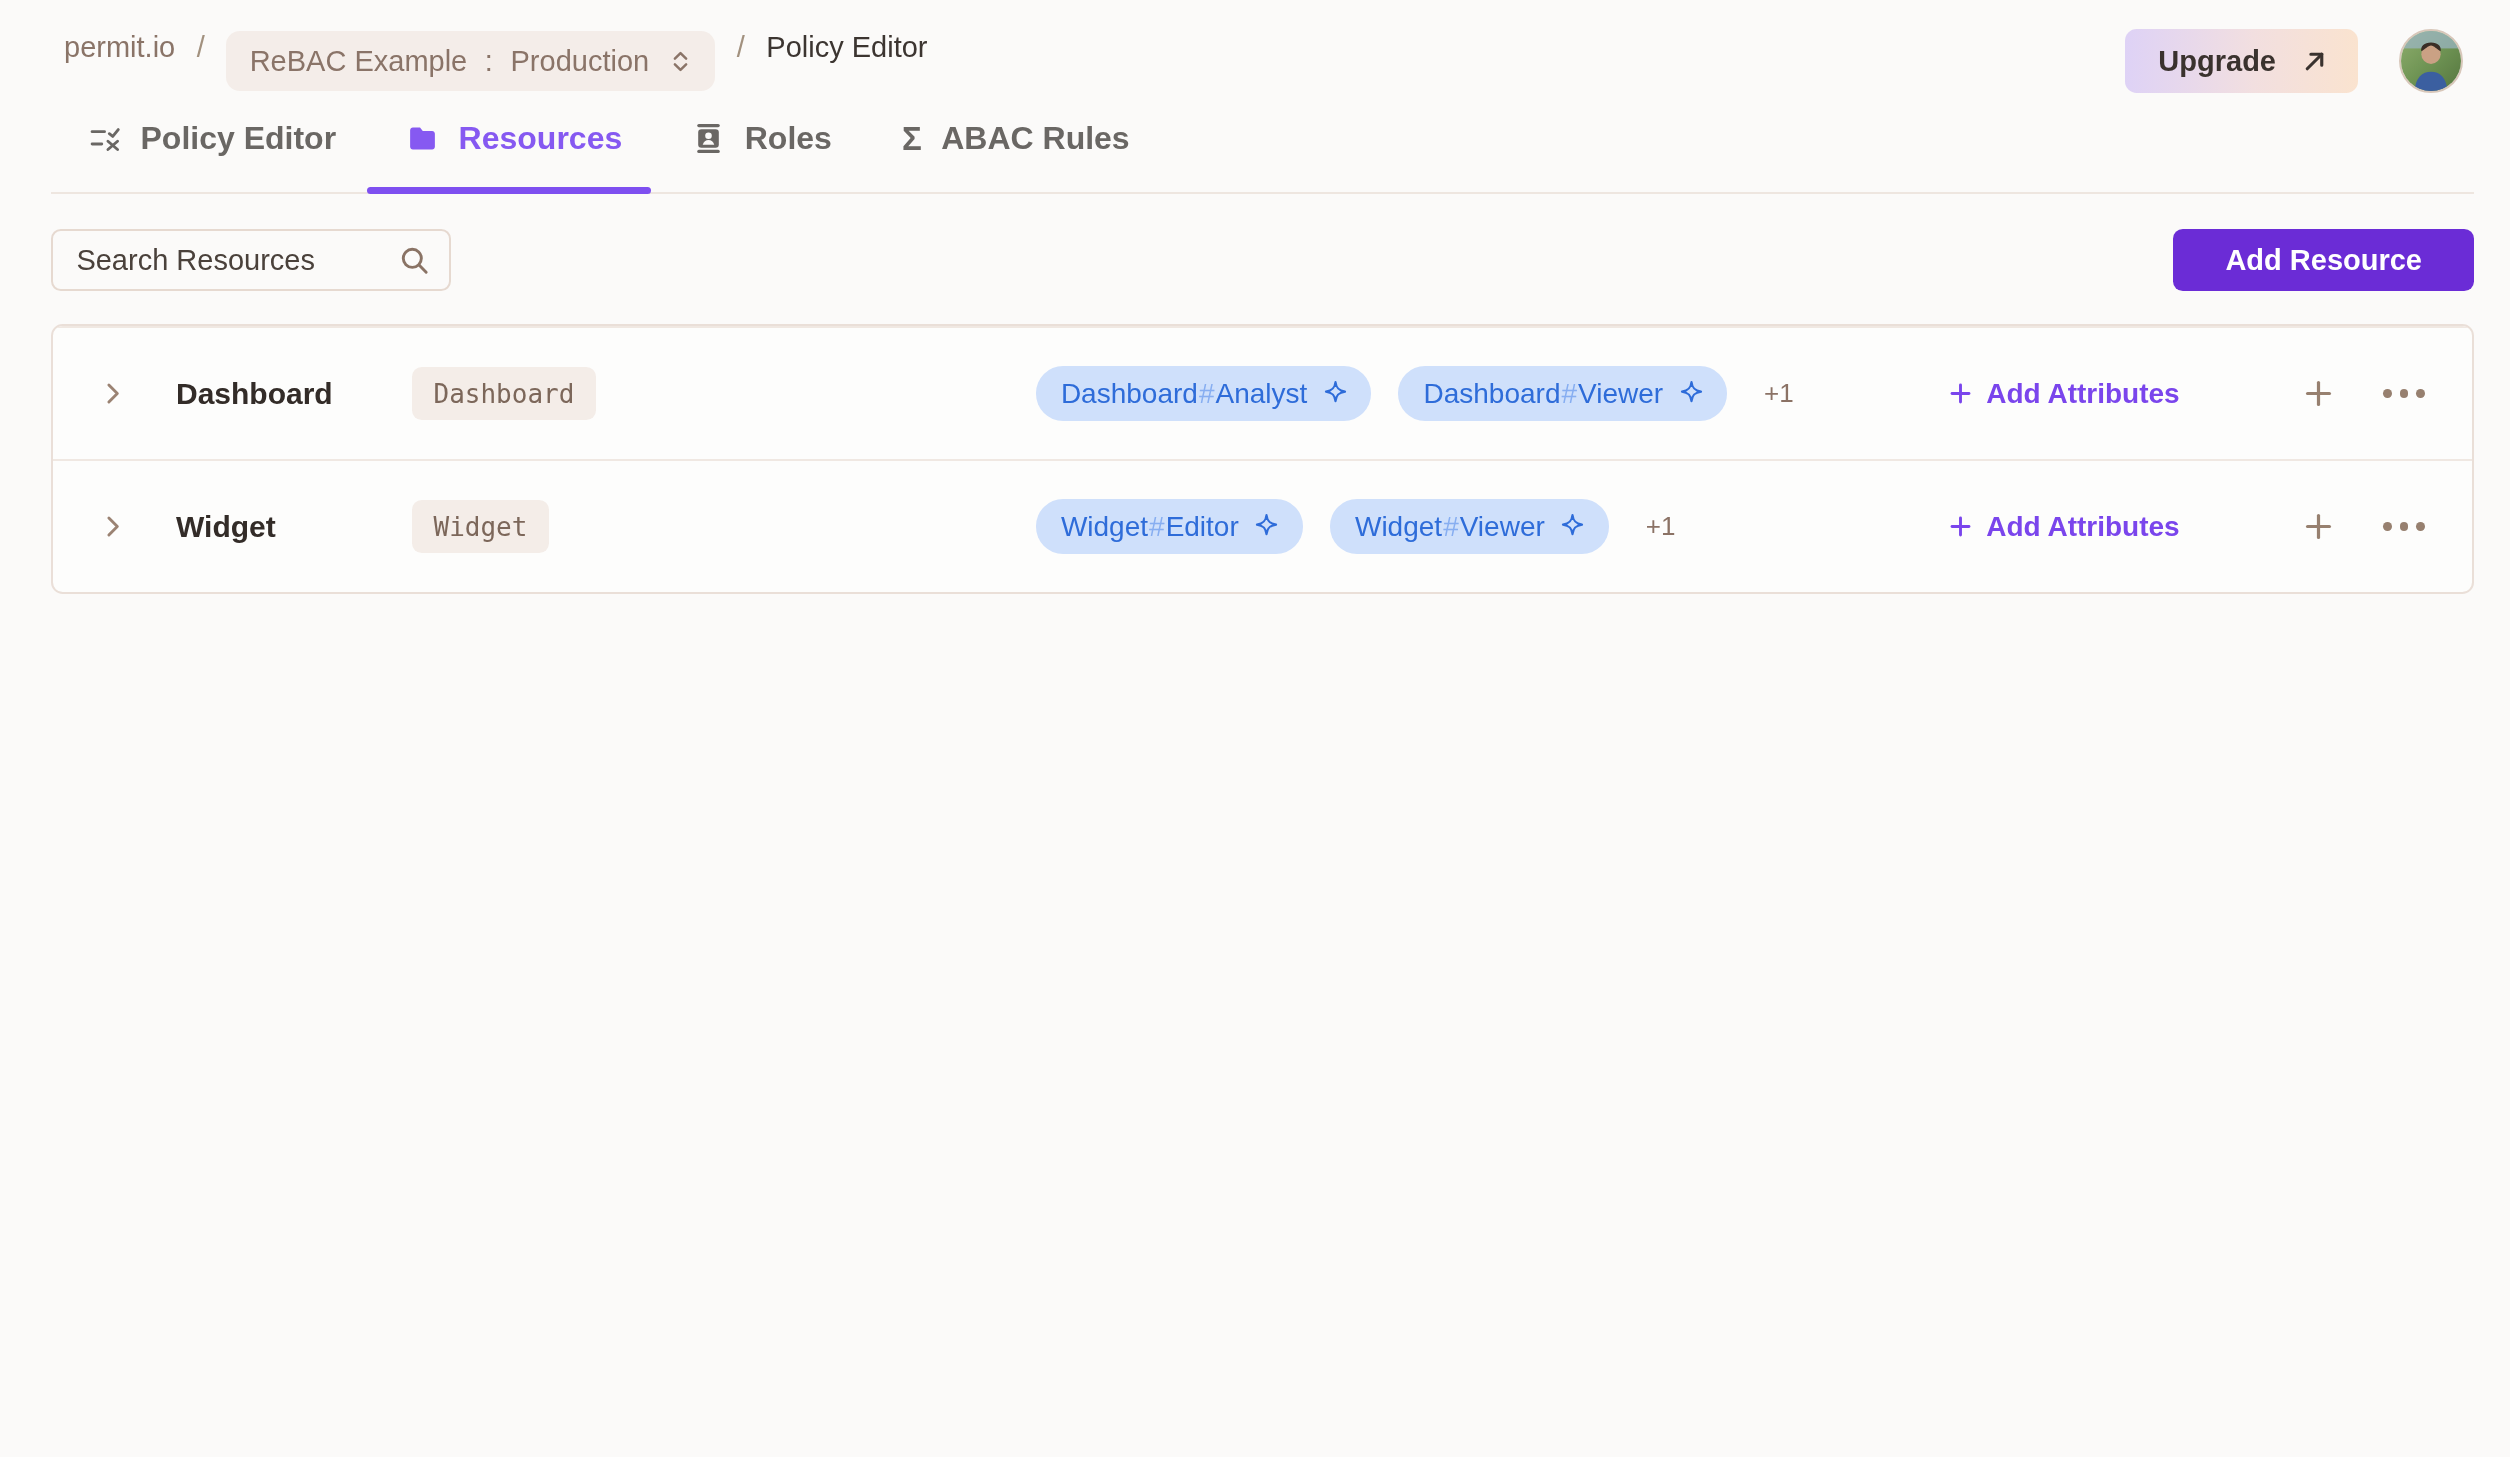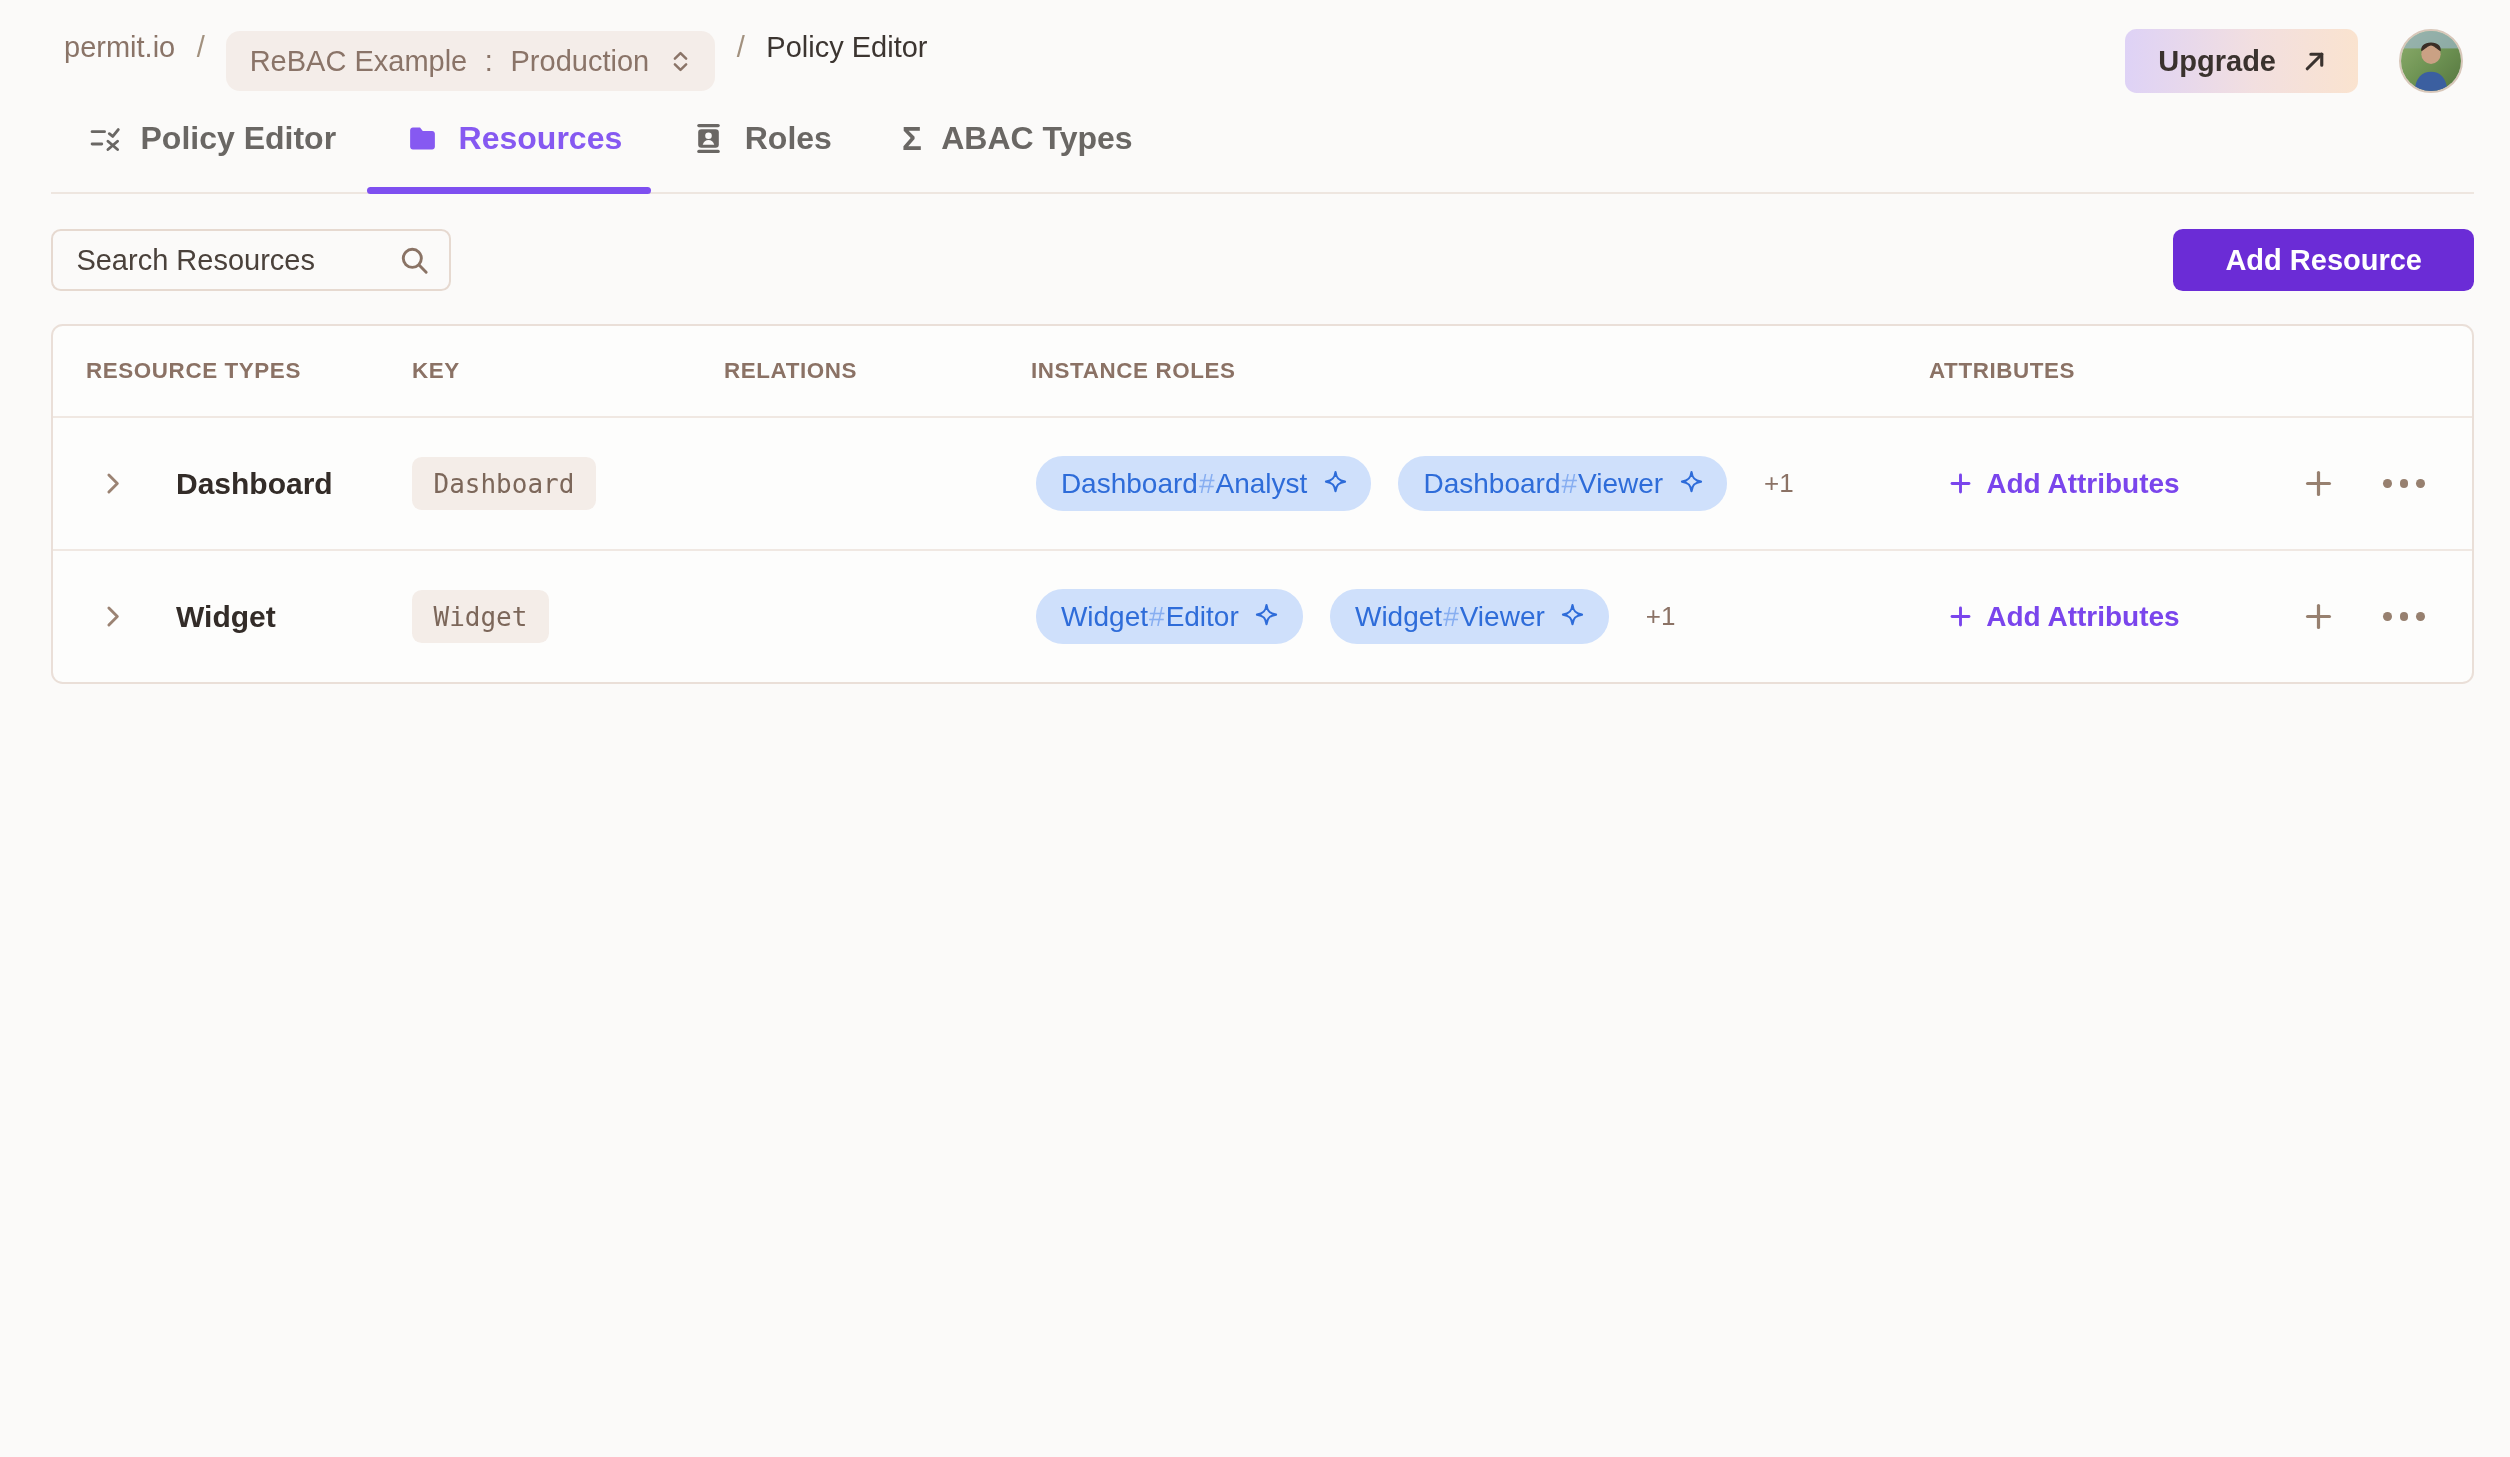--- a/index.html
+++ b/index.html
@@ -150,47 +150,39 @@
             <line x1="5" y1="21.4" x2="19" y2="21.4" stroke="#6a6764" stroke-width="2.4" stroke-linecap="round"></line>
             <rect x="4.5" y="5.2" width="15" height="13.6" rx="2.4" fill="#6a6764"></rect>
             <circle cx="12" cy="10" r="2.4" fill="#fbfaf9"></circle>
             <path d="M7.8 16.6c.6-2.4 2.2-3.6 4.2-3.6s3.6 1.2 4.2 3.6z" fill="#fbfaf9"></path>
           </svg>
         </span>
         <span>Roles</span>
       </div>
       <div class="tab">
         <span class="sigma">Σ</span>
-        <span>ABAC Types</span>
+        <span>ABAC Rules</span>
       </div>
     </div>
   </div>
 
   <div class="toolbar">
     <div class="search-box">
       <input type="text" placeholder="Search Resources" style="">
       <span class="search-icon">
         <svg width="35" height="35" viewBox="0 0 24 24" fill="none" stroke="#8a7365" stroke-width="2" stroke-linecap="round">
           <circle cx="10.5" cy="10.5" r="6.2"></circle>
             <path d="M15.3 15.3 L20 20"></path>
         </svg>
       </span>
     </div>
     <button class="add-resource-btn">Add Resource</button>
   </div>
 
   <div class="table">
-    <div class="tgrid thead">
-      <div class="th c1">Resource Types</div>
-      <div class="th">Key</div>
-      <div class="th">Relations</div>
-      <div class="th">Instance Roles</div>
-      <div class="th">Attributes</div>
-      <div class="th"></div>
-    </div>
     <div id="table-body">
   <div class="tgrid trow">
     <div class="cell c-resource">
       <span class="chev-btn">
         <svg width="29" height="29" viewBox="0 0 24 24" fill="none" stroke="#9b8373" stroke-width="2.4" stroke-linecap="round" stroke-linejoin="round">
           <path d="M9 5 L16 12 L9 19"></path>
         </svg>
       </span>
       <span class="rname">Dashboard</span>
     </div>

